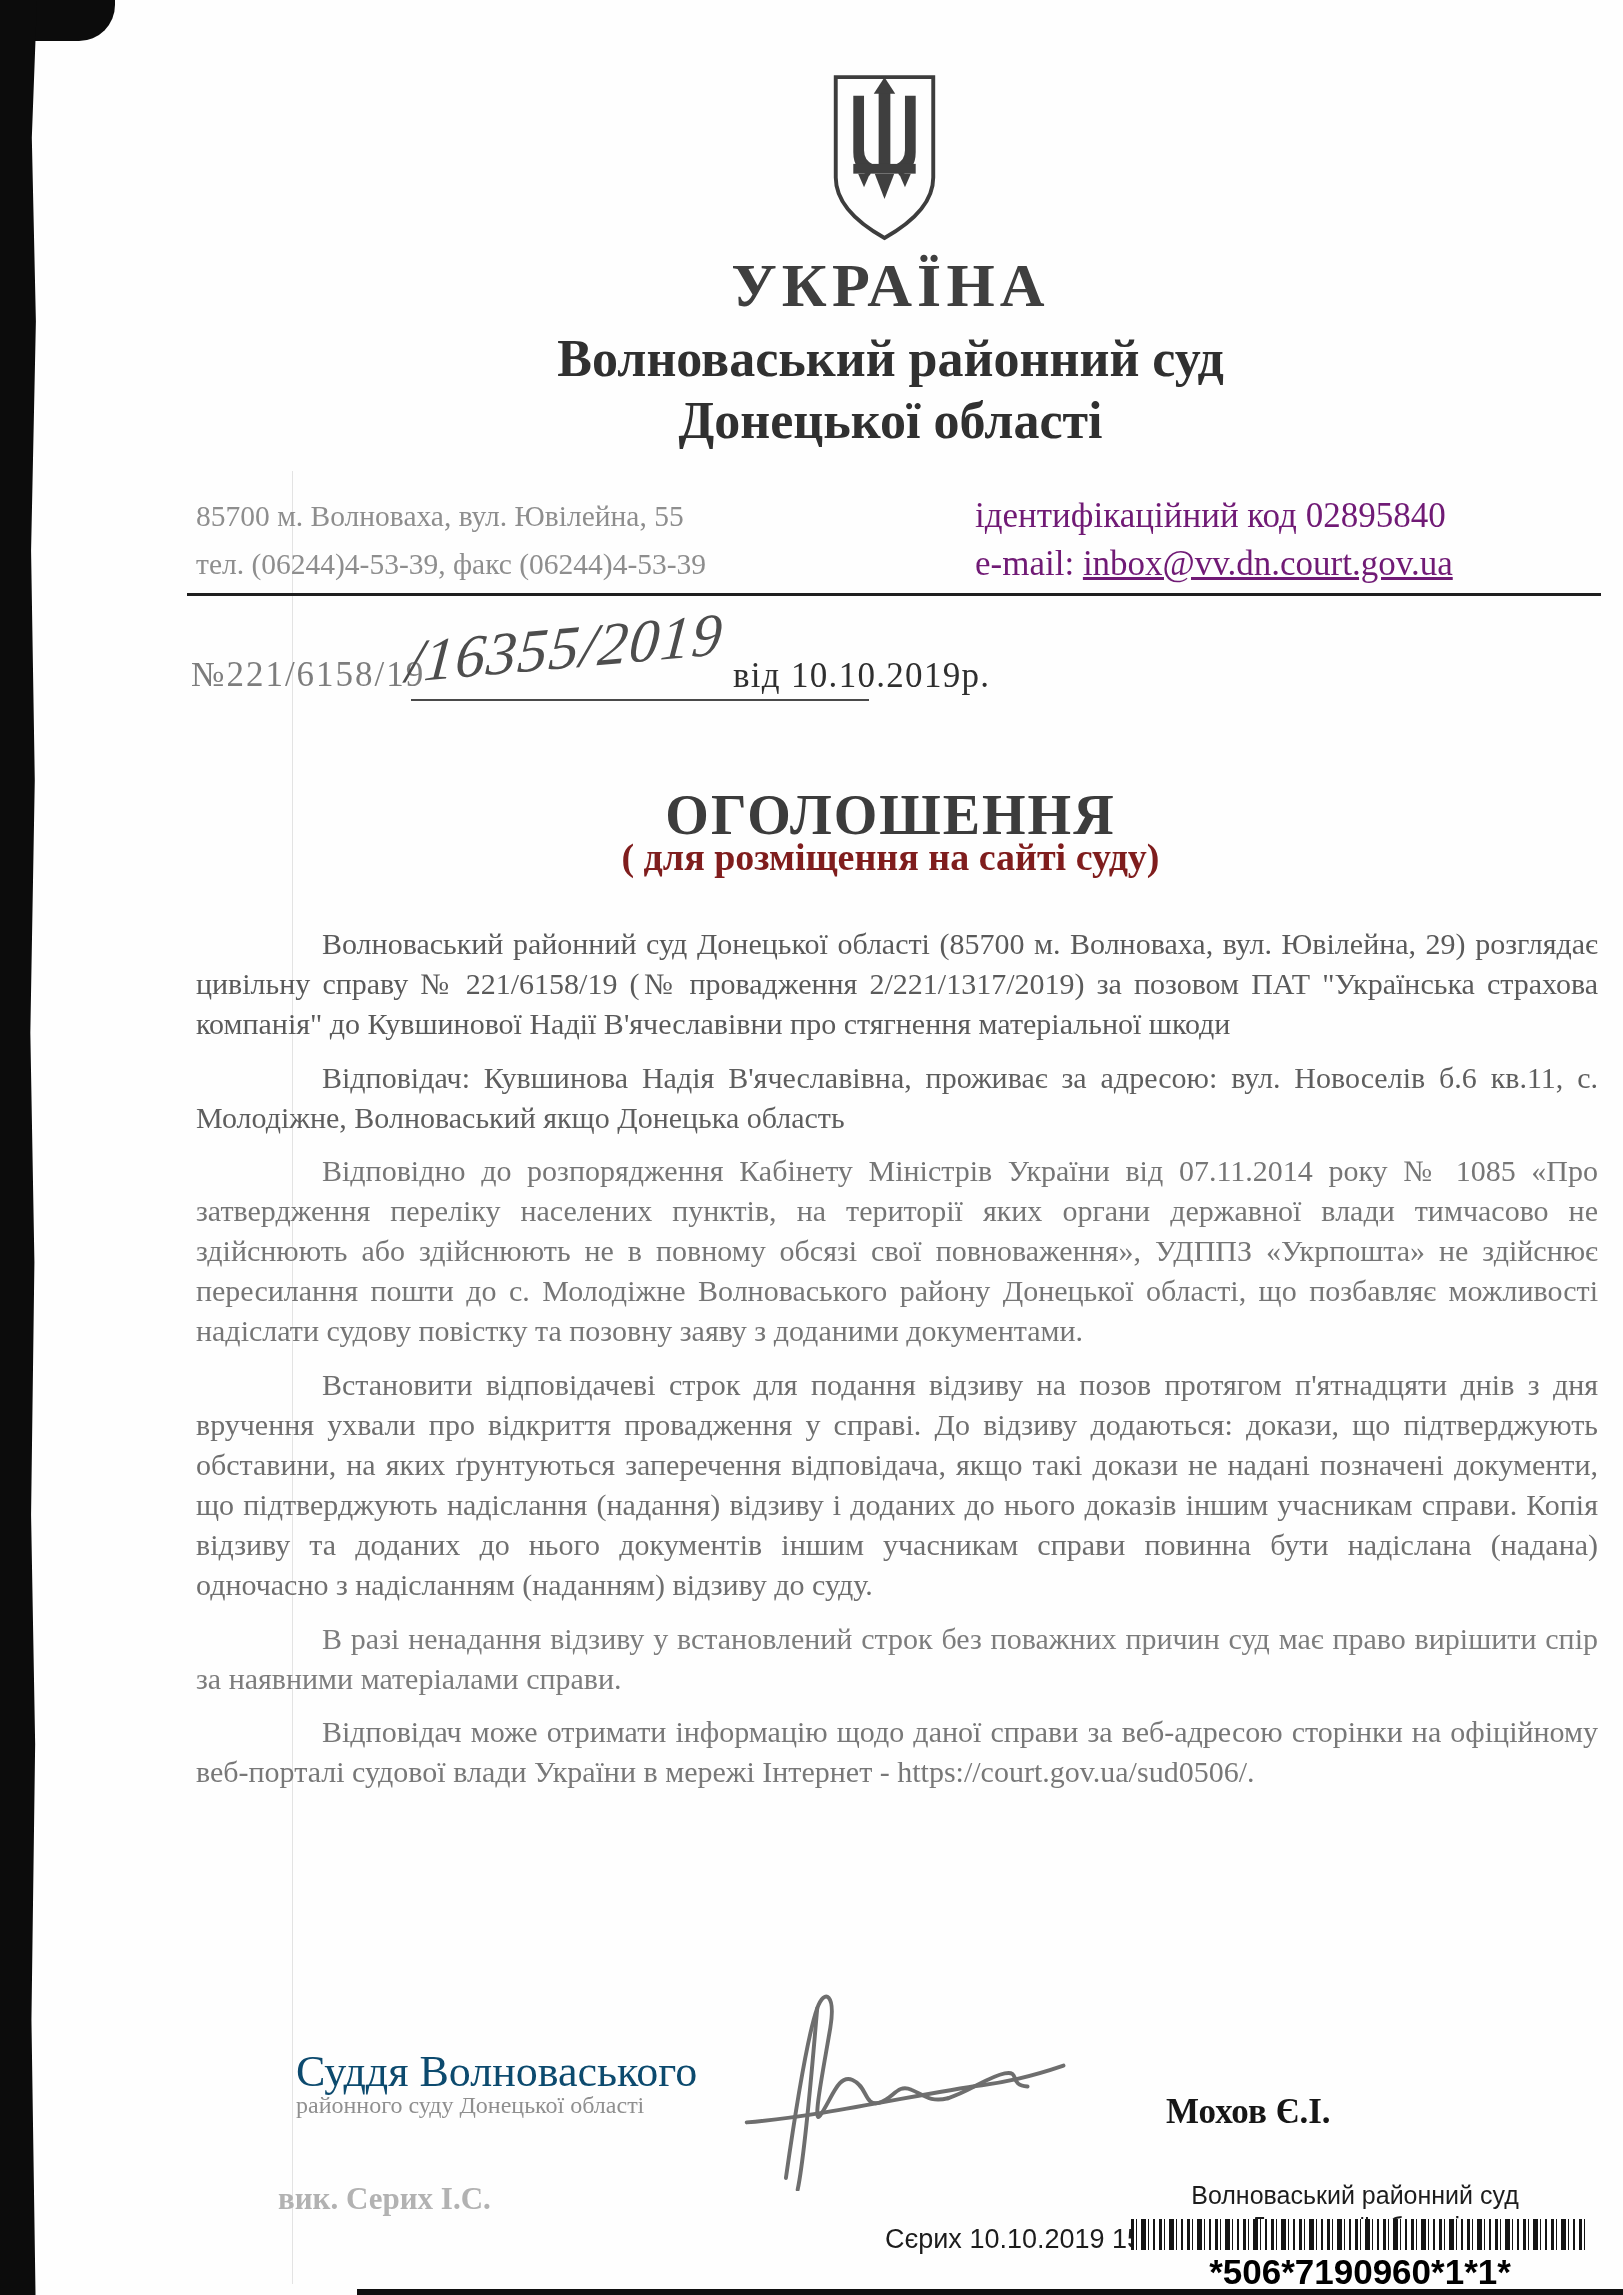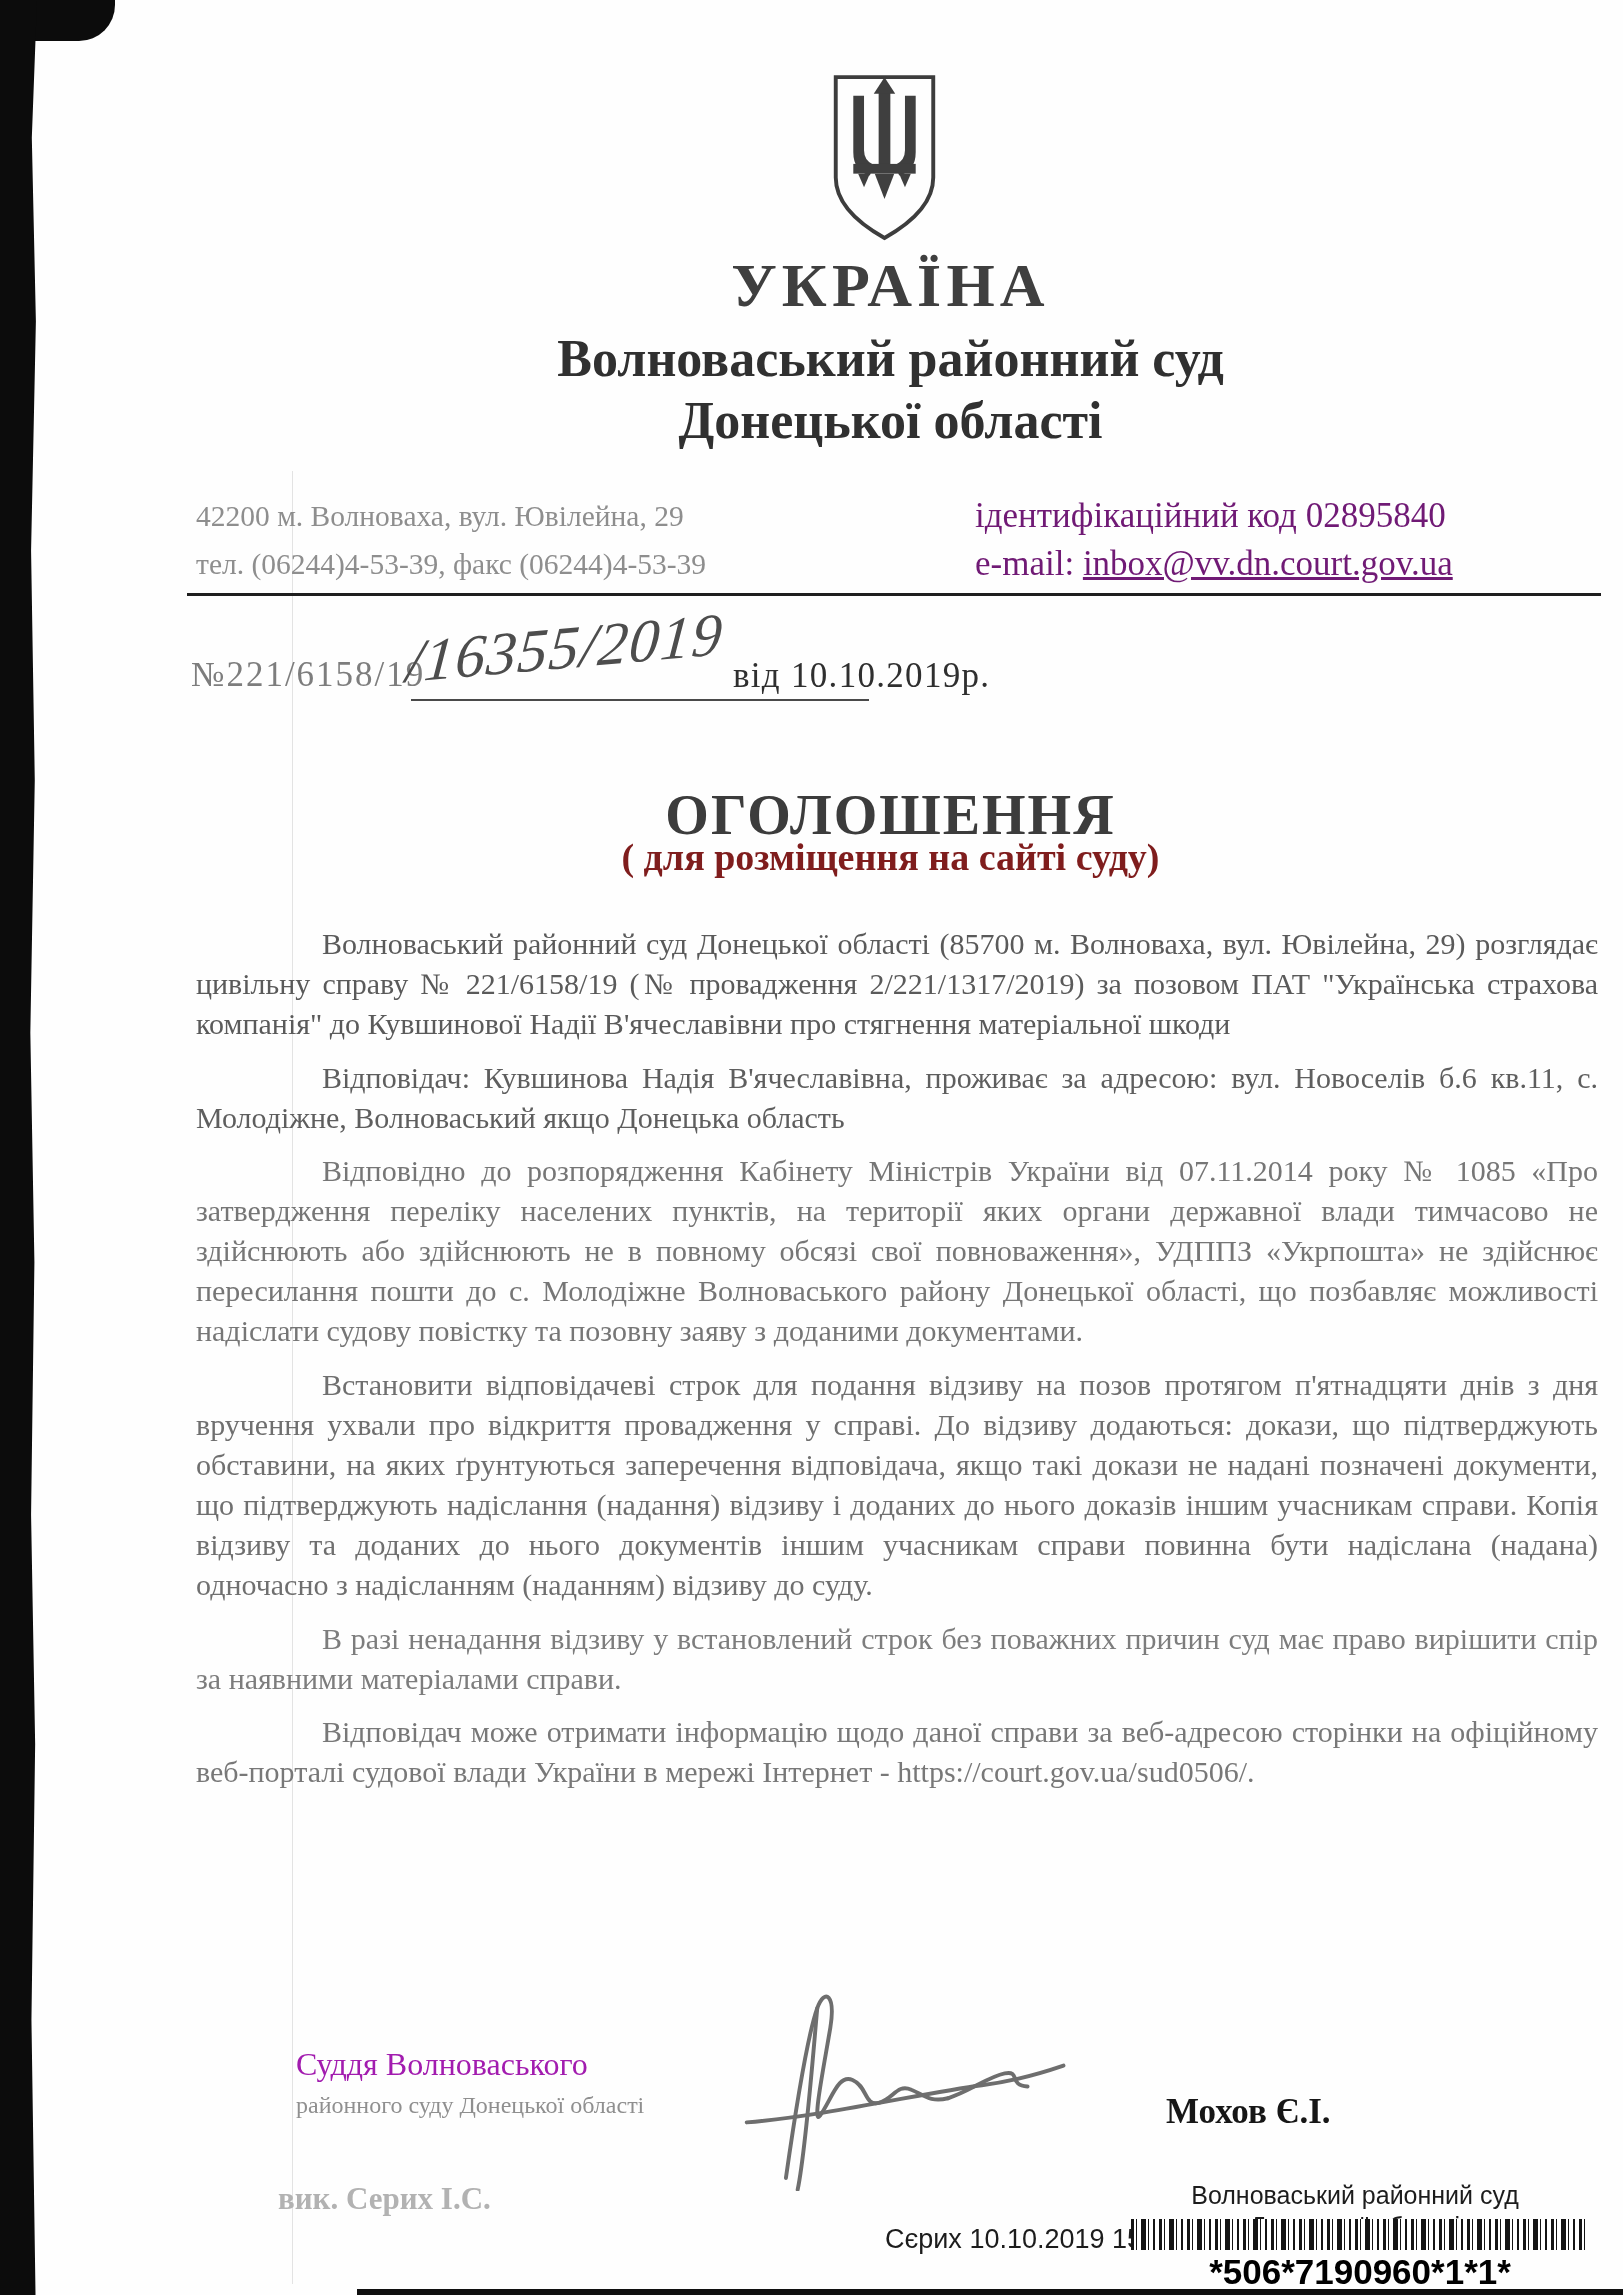--- a/index.html
+++ b/index.html
@@ -43,21 +43,21 @@
   .textcol p{margin:0 0 13.7px 0;text-indent:126px;}
   .p1{color:#5a5a5a;}
   .p2{color:#5e5e5e;}
   .p3{color:#767676;}
   .p4{color:#4c4c4c;}
   .p4 .hl{font-weight:bold;text-decoration:underline;color:#1f1f1f;}
   .p5{color:#6f6f6f;}
   .p6{color:#7d7d7d;}
   .p7{color:#787878;}
   
-  .sig-role1{position:absolute;left:296px;top:2046px;font-size:32px;color:#a21caf;}
+  .sig-role1{position:absolute;left:296px;top:2046px;font-size:44px;color:#0c4a6e;}
   .sig-role2{position:absolute;left:296px;top:2092px;font-size:24px;color:#8f8f8f;}
   .sig-svg{position:absolute;left:707px;top:1982px;width:406px;height:209px;}
   .sig-name{position:absolute;left:1166px;top:2092px;font-size:35px;font-weight:bold;color:#161616;}
   .executor{position:absolute;left:278px;top:2181px;font-size:31px;color:#b2b2b2;font-weight:bold;}
   
   .stamp-court{position:absolute;left:1113px;top:2180px;width:484px;text-align:center;
     font-family:"Liberation Sans","DejaVu Sans",sans-serif;font-size:25px;line-height:31px;color:#1c1c1c;}
   .stamp-operator{position:absolute;left:885px;top:2224px;
     font-family:"Liberation Sans","DejaVu Sans",sans-serif;font-size:27px;color:#1c1c1c;}
   .barcode{position:absolute;left:1131px;top:2219px;width:458px;height:31px;
@@ -90,21 +90,21 @@
       <path d="M33 104 h12 l-6 14 z"></path>
       <path d="M75 104 h12 l-6 14 z"></path>
     </g>
   </svg>
 
   <div class="country">УКРАЇНА</div>
   <div class="court1">Волноваський районний суд</div>
   <div class="court2">Донецької області</div>
 
   <div class="addr">
-    <div>42200  м. Волноваха, вул. Ювілейна, 29</div>
+    <div>85700  м. Волноваха, вул. Ювілейна, 55</div>
     <div>тел. (06244)4-53-39, факс (06244)4-53-39</div>
   </div>
   <div class="contact">
     <div>ідентифікаційний код  02895840</div>
     <div class="email-line">
       <span>e-mail:</span>
       <span class="u">inbox@vv.dn.court.gov.ua</span>
     </div>
   </div>
   <div class="rule"></div>

